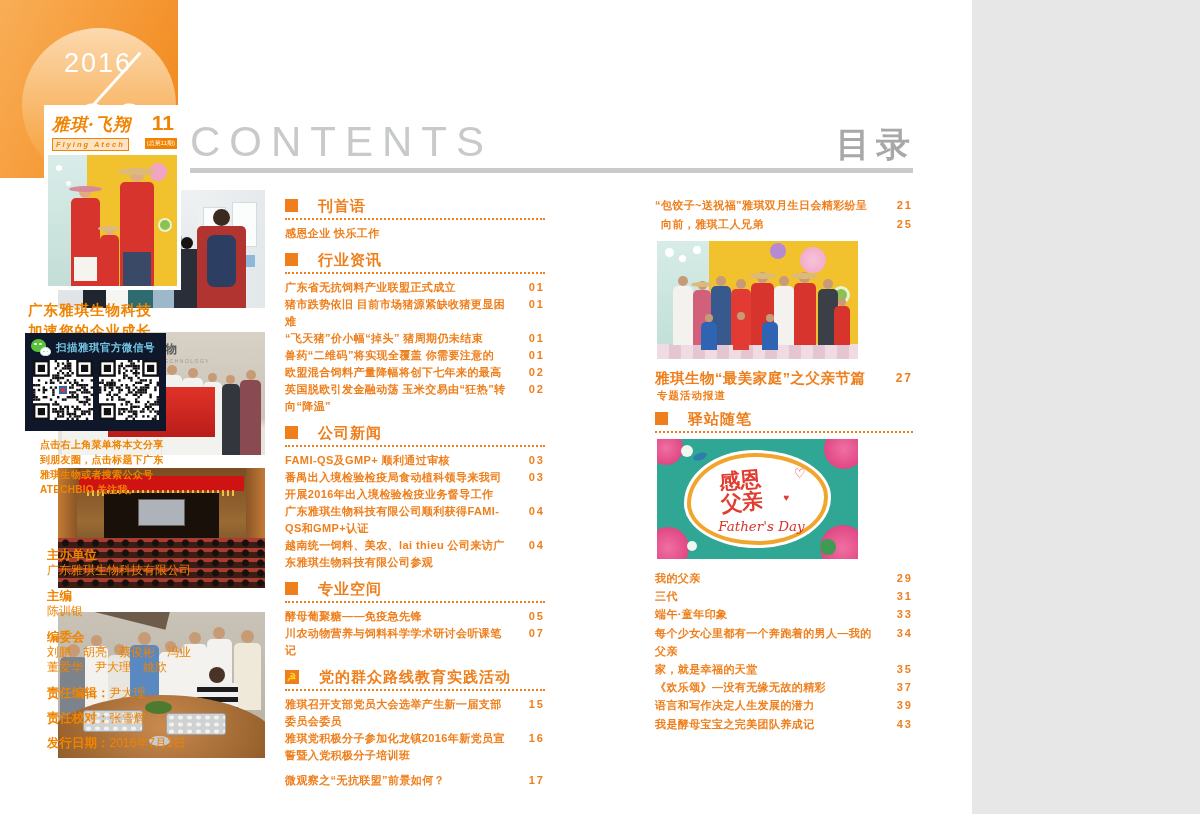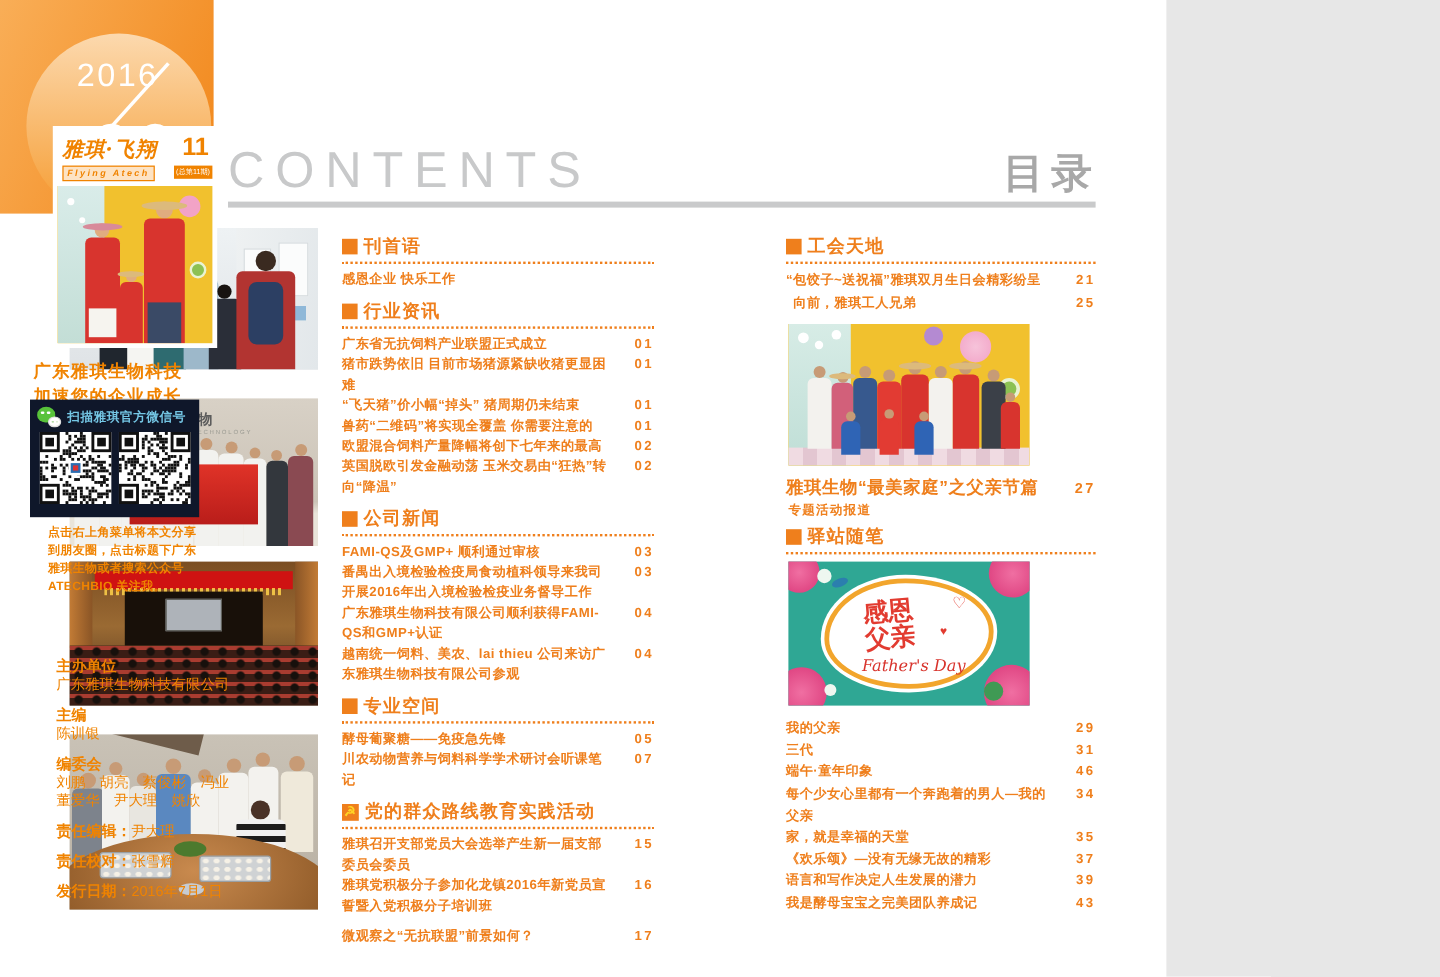--- a/index.html
+++ b/index.html
@@ -32,21 +32,21 @@
   .pe{position:absolute; display:flex; flex-direction:column; align-items:center;}
   .pe i{display:block; border-radius:50%; background:#c79b76;}
   .pe b{display:block; width:100%; flex:1; border-radius:5px 5px 0 0;}
   .hat{position:absolute; border-radius:50%; background:#dcba7c;}
 
   
   .toc-col{position:absolute; top:196px; color:var(--orange);}
   .col1{left:285px; width:260px;}
   .col2{left:655px; width:258px;}
   .sec{margin-bottom:8px;}
-  .sec-head{display:flex; align-items:center; gap:5px; font-size:15px; font-weight:bold; line-height:19px;
+  .sec-head{display:flex; align-items:center; gap:20px; font-size:15px; font-weight:bold; line-height:19px;
             padding-bottom:3px; border-bottom:2px dotted var(--orange); margin-bottom:5px; letter-spacing:1px;}
   .sq{width:13px; height:13px; background:var(--orange); flex:0 0 auto;}
   .party{width:14px; height:14px; background:var(--orange); color:#ffd424; font-size:11px; line-height:14px;
          text-align:center; flex:0 0 auto;}
   .row{display:flex; align-items:flex-start; font-size:11px; line-height:17px; font-weight:bold; letter-spacing:0.4px;}
   .row .t{flex:1; padding-right:5px;}
   .row .p{width:28px; text-align:right; letter-spacing:2px; flex:0 0 auto;}
   .mid-photo{position:relative; width:201px; height:118px; overflow:hidden; margin:6px 0 10px 2px; background:#eee;}
   .feature-main{display:flex; font-size:14.5px; font-weight:bold; line-height:19px; letter-spacing:0.5px;}
   .feature-main .ft{flex:1; padding-right:4px;}
@@ -353,24 +353,20 @@
           <span class="t">微观察之“无抗联盟”前景如何？</span>
           <span class="p">17</span>
         </div>
 
     </div>
   </div>
 
   <div class="toc-col col2">
 
     <div class="sec">
-      <div class="sec-head">
-          <span class="sq"></span>
-          <span>工会天地</span>
-        </div>
       <div class="row" style="line-height:18.5px;">
           <span class="t">“包饺子~送祝福”雅琪双月生日会精彩纷呈</span>
           <span class="p">21</span>
         </div>
       <div class="row" style="line-height:18.5px;align-items:flex-end;">
           <span class="t" style="padding-left:6px;">向前，雅琪工人兄弟</span>
           <span class="p">25</span>
         </div>
     </div>
 
@@ -472,21 +468,21 @@
       <div class="row" style="line-height:18.2px;">
           <span class="t">我的父亲</span>
           <span class="p">29</span>
         </div>
       <div class="row" style="line-height:18.2px;">
           <span class="t">三代</span>
           <span class="p">31</span>
         </div>
       <div class="row" style="line-height:18.2px;">
           <span class="t">端午·童年印象</span>
-          <span class="p">46</span>
+          <span class="p">33</span>
         </div>
       <div class="row" style="line-height:18.2px;">
           <span class="t">每个少女心里都有一个奔跑着的男人—我的父亲</span>
           <span class="p">34</span>
         </div>
       <div class="row" style="line-height:18.2px;">
           <span class="t">家，就是幸福的天堂</span>
           <span class="p">35</span>
         </div>
       <div class="row" style="line-height:18.2px;">

